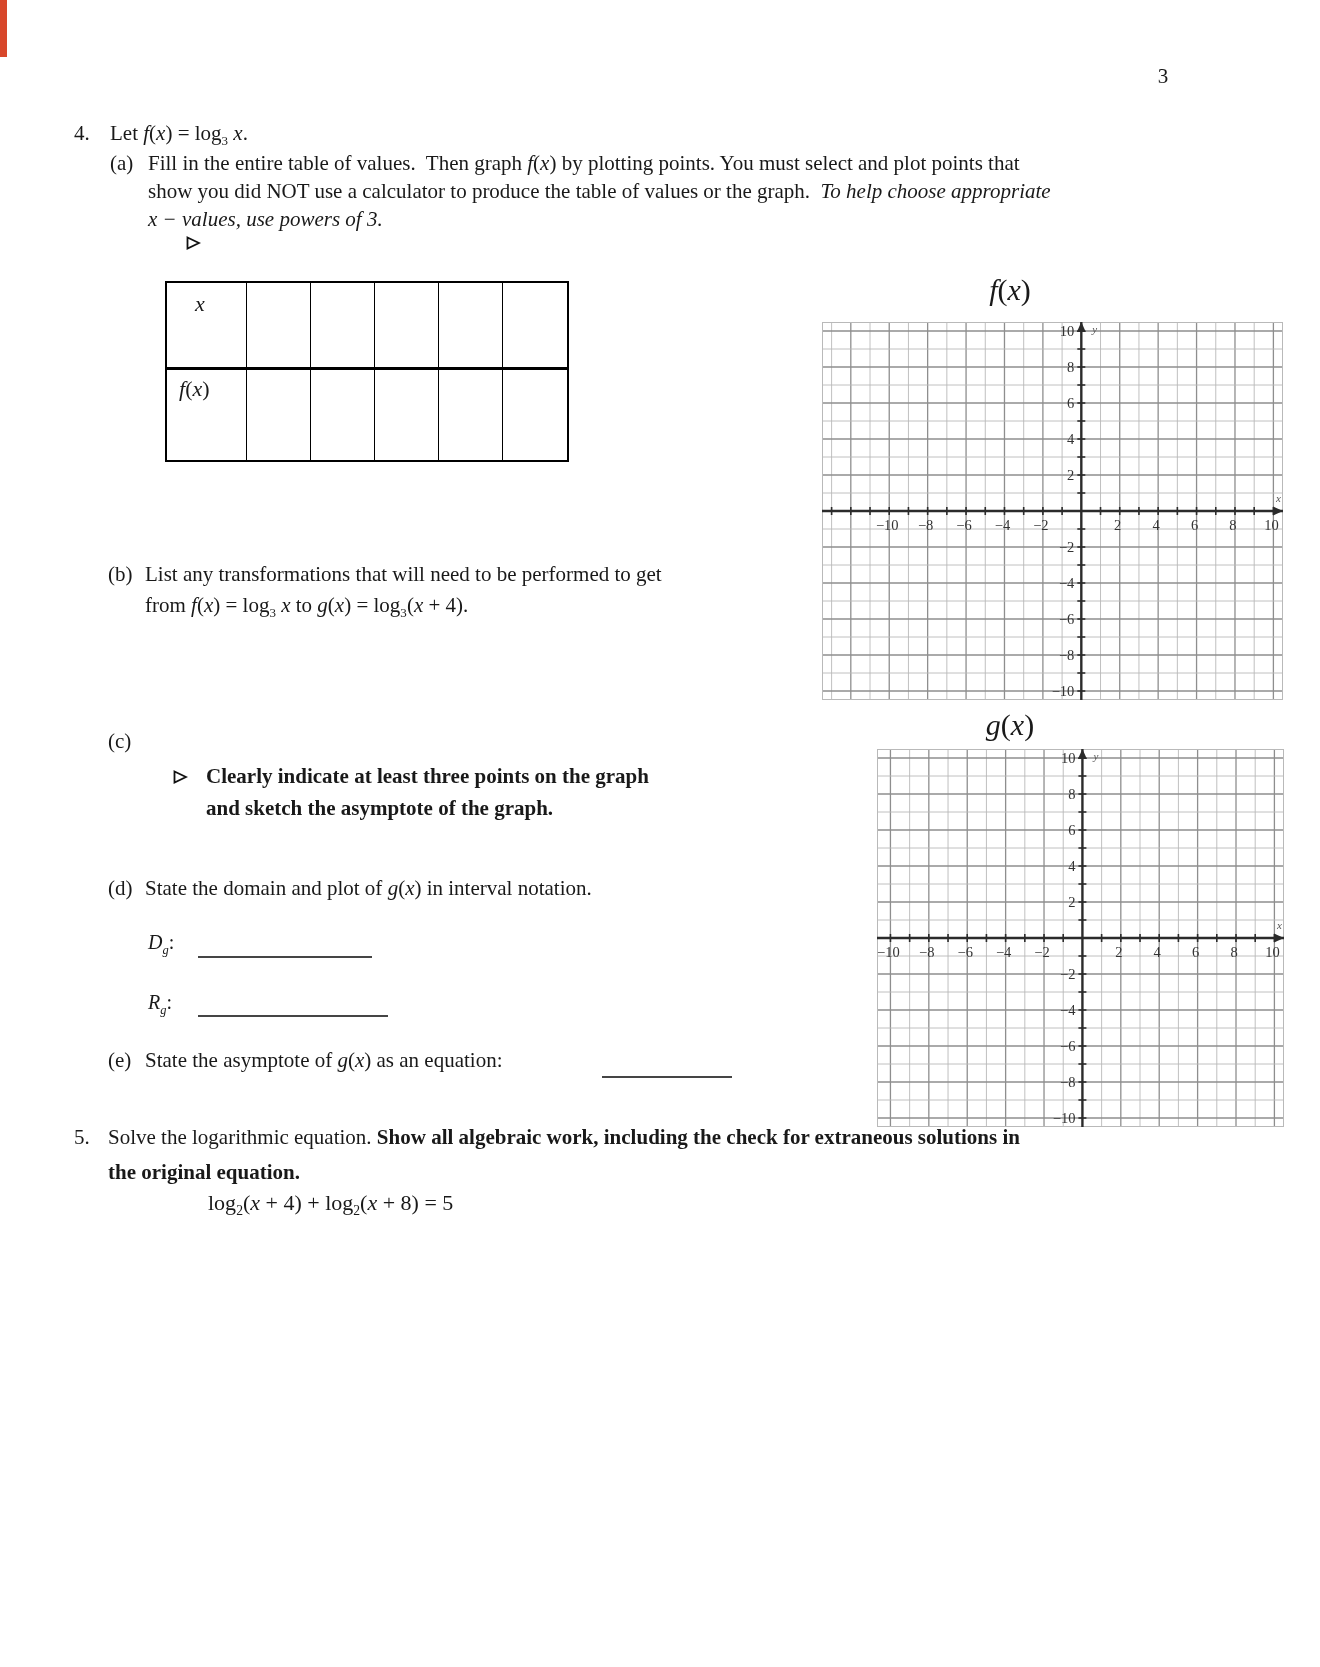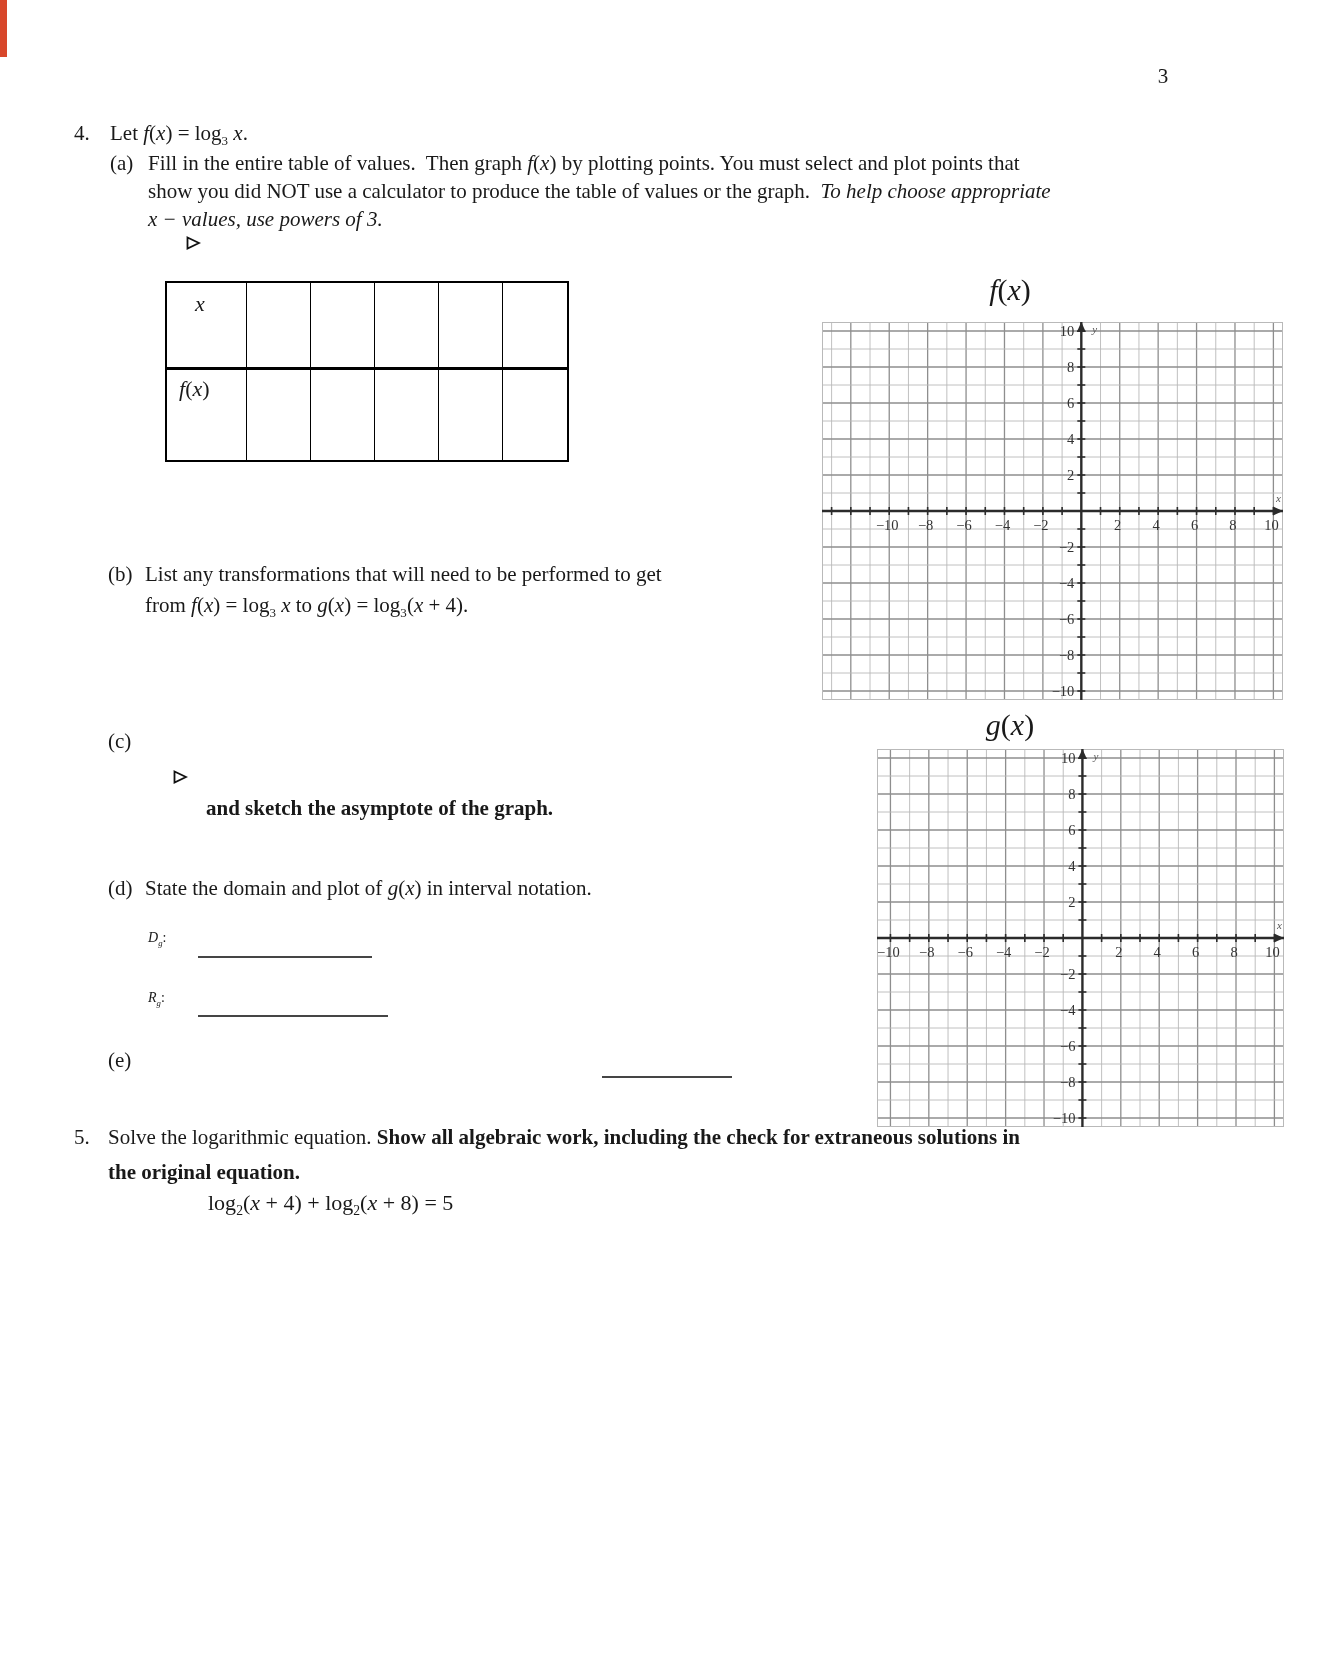--- a/index.html
+++ b/index.html
@@ -1,20 +1,20 @@
 <!DOCTYPE html>
 <html><head>
 <meta charset="utf-8">
 <style>
   html,body{margin:0;padding:0;background:#d9d9d9;}
   .page{position:relative;width:1320px;height:1667px;background:#ffffff;
         font-family:"Liberation Serif",serif;color:#191919;overflow:hidden;}
   .abs{position:absolute;}
   .line{font-size:21px;line-height:1.2;white-space:pre;}
-  .big{font-size:14px;}
+  .big{font-size:20px;}
   .eq{font-size:22px;}
   .gtitle{font-size:30px;text-align:center;white-space:pre;}
   sub{font-size:0.62em;line-height:0;}
   .blank{height:0;border-bottom:2px solid #454545;}
   .table{border:2.5px solid #000;}
   .trow{display:flex;}
   .trow1{height:84px;border-bottom:3px solid #000;}
   .trow2{height:90px;}
   .cell{width:64px;border-right:1.7px solid #000;position:relative;box-sizing:border-box;}
   .cell.first{width:80px;}
@@ -189,32 +189,34 @@
   <div class="abs line" style="left:108px;top:562px;">(b)</div>
   <div class="abs line" style="left:145px;top:562px;"><span>List any transformations that will need to be performed to get</span></div>
   <div class="abs line" style="left:145px;top:593px;"><span>from </span><span style="font-style: italic;">f</span><span>(</span><span style="font-style: italic;">x</span><span>) = log</span><sub>3</sub><span> </span><span style="font-style: italic;">x</span><span> to </span><span style="font-style: italic;">g</span><span>(</span><span style="font-style: italic;">x</span><span>) = log</span><sub>3</sub><span>(</span><span style="font-style: italic;">x</span><span> + 4).</span></div>
 
   <div class="abs line" style="left:108px;top:729px;">(c)</div>
   <div class="abs" style="left:173px;top:770px;">
     <svg width="15" height="14">
         <polygon points="1.5,1.5 13,7 1.5,12.5" fill="#ffffff" stroke="#111111" stroke-width="1.8"></polygon>
       </svg>
   </div>
+  <div class="abs line" style="left:206px;top:764px;"><span style="font-weight: bold;">Clearly indicate at least three points on the graph</span></div>
   <div class="abs line" style="left:206px;top:796px;"><span style="font-weight: bold;">and sketch the asymptote of the graph.</span></div>
 
   <div class="abs line" style="left:108px;top:876px;">(d)</div>
   <div class="abs line" style="left:145px;top:876px;"><span>State the domain and plot of </span><span style="font-style: italic;">g</span><span>(</span><span style="font-style: italic;">x</span><span>) in interval notation.</span></div>
 
   <div class="abs line big" style="left:148px;top:930px;"><span style="font-style: italic;">D</span><sub style="font-style: italic;">g</sub><span>:</span></div>
   <div class="abs blank" style="left:198px;top:956px;width:174px;"></div>
 
   <div class="abs line big" style="left:148px;top:990px;"><span style="font-style: italic;">R</span><sub style="font-style: italic;">g</sub><span>:</span></div>
   <div class="abs blank" style="left:198px;top:1015px;width:190px;"></div>
 
   <div class="abs line" style="left:108px;top:1048px;">(e)</div>
+  <div class="abs line" style="left:145px;top:1048px;"><span>State the asymptote of </span><span style="font-style: italic;">g</span><span>(</span><span style="font-style: italic;">x</span><span>) as an equation:</span></div>
   <div class="abs blank" style="left:602px;top:1076px;width:130px;"></div>
 
   <div class="abs gtitle" style="left:945px;top:708px;width:130px;"><span style="font-style: italic;">g</span><span>(</span><span style="font-style: italic;">x</span><span>)</span></div>
   <svg class="abs" style="left:877px;top:749px;" width="407" height="378">
       <line x1="13.438679245283005" y1="0" x2="13.438679245283005" y2="378" stroke="#8e8e8e" stroke-width="1.3"></line>
       <line x1="32.63679245283018" y1="0" x2="32.63679245283018" y2="378" stroke="#b9b9b9" stroke-width="0.9"></line>
       <line x1="51.834905660377345" y1="0" x2="51.834905660377345" y2="378" stroke="#8e8e8e" stroke-width="1.3"></line>
       <line x1="71.03301886792451" y1="0" x2="71.03301886792451" y2="378" stroke="#b9b9b9" stroke-width="0.9"></line>
       <line x1="90.23113207547169" y1="0" x2="90.23113207547169" y2="378" stroke="#8e8e8e" stroke-width="1.3"></line>
       <line x1="109.42924528301886" y1="0" x2="109.42924528301886" y2="378" stroke="#b9b9b9" stroke-width="0.9"></line>

